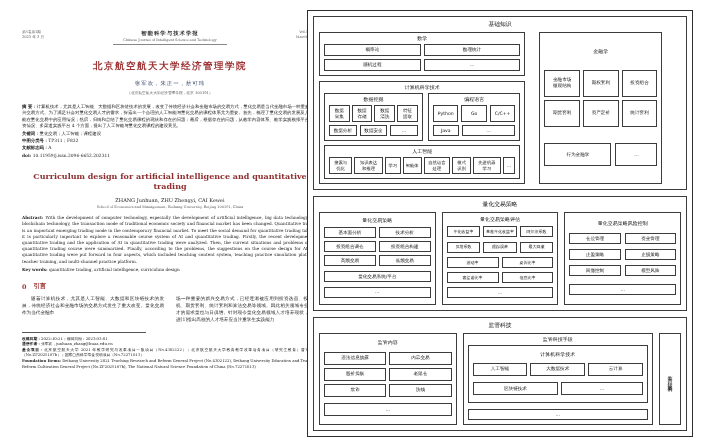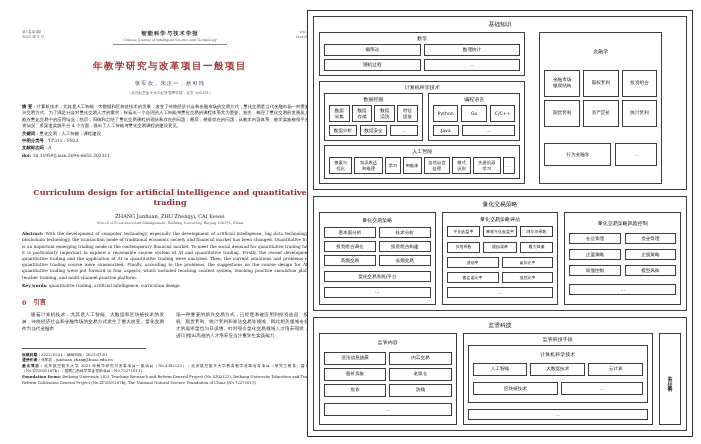--- a/index.html
+++ b/index.html
@@ -13,21 +13,21 @@
   .jh-side.right{text-align:right;}
   .jh-center{text-align:center;border-bottom:0.5px solid #888;padding:0 10px 2px;}
   .jh-center .cn{font-size:5.4px;font-weight:bold;color:#333;letter-spacing:1px;}
   .jh-center .en{font-size:3.4px;color:#555;margin-top:1px;}
   .cn-title{margin-top:15px;text-align:center;font-size:9.5px;font-weight:bold;color:#9e3434;letter-spacing:1.5px;}
   .cn-authors{margin-top:7px;text-align:center;font-size:5.4px;color:#36466b;letter-spacing:1px;}
   .cn-affil{margin-top:3px;text-align:center;font-size:3.7px;color:#555;}
   .abs{margin-top:9px;font-size:4.4px;line-height:6.4px;text-align:justify;color:#222;}
   .abs p{margin:0 0 1px 0;}
   .blb{font-weight:bold;}
-  .en-title{margin-top:28px;text-align:center;font-size:8px;font-weight:bold;color:#8e2f2f;}
+  .en-title{margin-top:12px;text-align:center;font-size:8px;font-weight:bold;color:#8e2f2f;}
   .en-authors{margin-top:6px;text-align:center;font-size:5px;color:#222;}
   .en-affil{margin-top:2px;text-align:center;font-size:3.5px;color:#555;}
   .abs-en{margin-top:6px;font-size:4.2px;line-height:6.2px;text-align:justify;}
   .abs-en p{margin:0 0 2px 0;}
   .section-h{margin-top:9px;font-size:6.4px;font-weight:bold;color:#9e3434;display:flex;gap:7px;align-items:center;}
   .cols{margin-top:5px;display:flex;gap:12px;font-size:4.6px;line-height:6.9px;text-align:justify;}
   .cols .col{flex:1;}
   .col p{margin:0;}
   .indent{text-indent:9px;}
   .footnote{margin-top:8px;font-size:3.8px;line-height:5.6px;color:#222;text-align:justify;}
@@ -98,21 +98,21 @@
       <div class="jh-center">
         <div class="cn">智能科学与技术学报</div>
         <div class="en">Chinese Journal of Intelligent Science and Technology</div>
       </div>
       <div class="jh-side right">
         <div>Vol.5  No.1</div>
         <div>March 2023</div>
       </div>
     </div>
 
-    <div class="cn-title">年教学研究与改革项目一般项目</div>
+    <div class="cn-title">北京航空航天大学经济管理学院</div>
     <div class="cn-authors">张军欢，朱正一，蔡可玮</div>
     <div class="cn-affil">（北京航空航天大学经济管理学院，北京 100191）</div>
 
     <div class="abs">
       <p><span class="blb">摘  要：</span><span>计算机技术，尤其是人工智能、大数据和区块链技术的发展，改变了传统经济社会和金融市场的交易方式，量化交易是当代金融市场一种重要的新兴交易方式。为了满足社会对量化交易人才的需求，探索出一个合理的人工智能与量化交易的课程体系尤为重要。首先，梳理了量化交易的发展及人工智能在量化交易中的应用情况；然后，归纳和总结了量化交易课程的现状和存在的问题；最后，根据存在的问题，从教学内容体系、教学实践模拟平台、师资情况、多渠道实践平台 4 个方面，提出了人工智能与量化交易课程的建设意见。</span></p>
       <p><span class="blb">关键词：</span><span>量化交易；人工智能；课程建设</span></p>
       <p><span class="blb">中图分类号：</span><span>TP311；F832</span></p>
       <p><span class="blb">文献标志码：</span><span>A</span></p>
       <p><span class="blb">doi:</span> <span>10.11959/j.issn.2096-6652.202311</span></p>
     </div>

